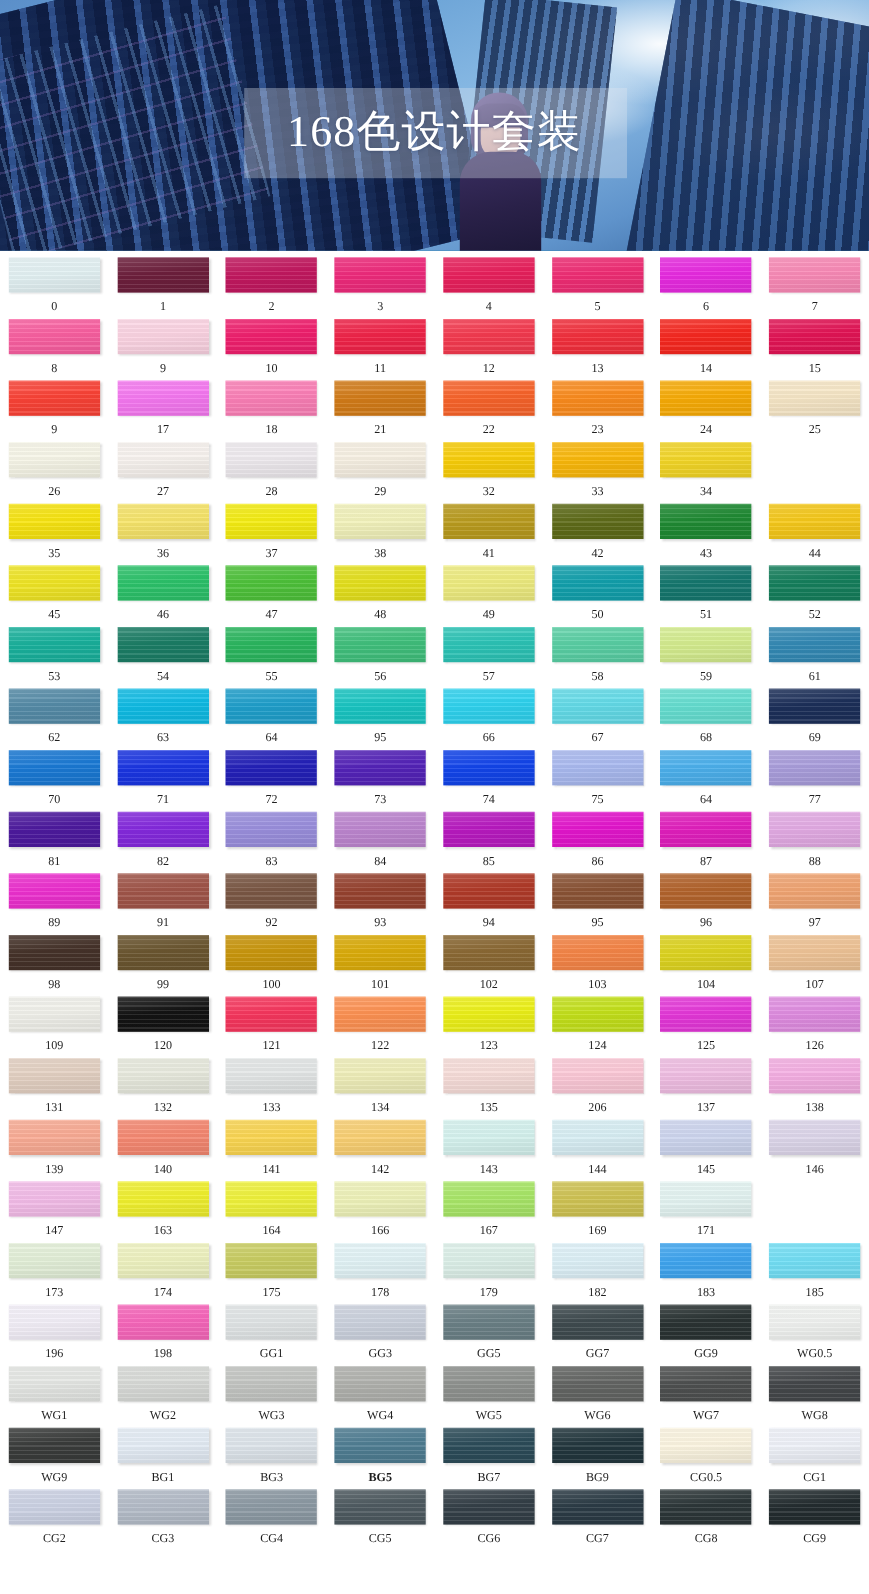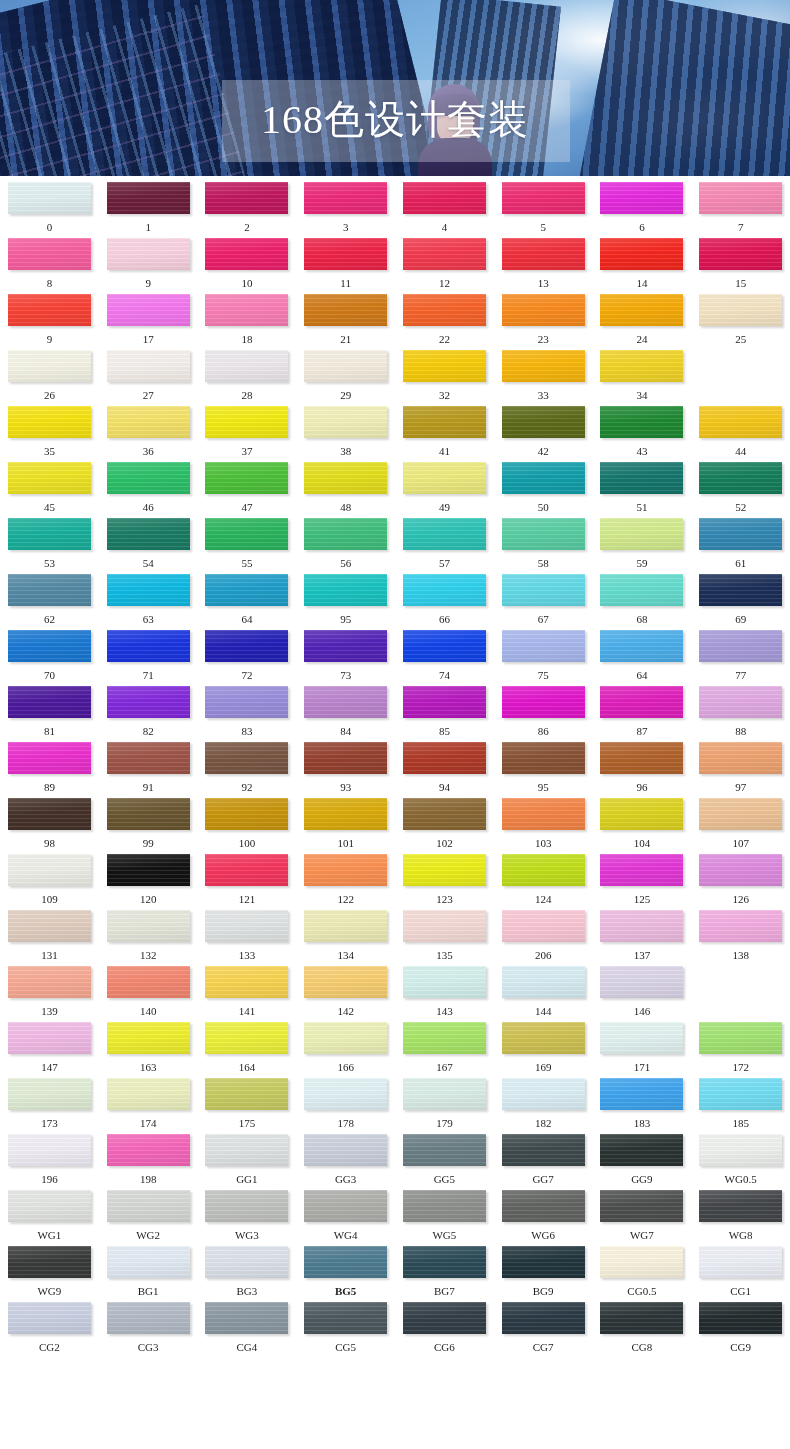--- a/index.html
+++ b/index.html
@@ -10,21 +10,21 @@
   body {
     width: 790px;
     font-family: "Liberation Sans", sans-serif;
     -webkit-font-smoothing: antialiased;
   }
 
   
   #banner {
     position: relative;
     width: 790px;
-    height: 176px;
+    height: 228px;
     overflow: hidden;
     background: #0369a1;
   }
   #banner .sky {
     position: absolute;
     inset: 0;
     background:
       radial-gradient(ellipse 210px 90px at 600px 40px, rgba(255,255,255,.95) 0%, rgba(255,255,255,0) 62%),
       radial-gradient(ellipse 160px 70px at 700px 120px, rgba(255,255,255,.85) 0%, rgba(255,255,255,0) 65%),
       radial-gradient(ellipse 120px 55px at 520px 95px, rgba(255,255,255,.7) 0%, rgba(255,255,255,0) 68%),
@@ -676,20 +676,24 @@
       </div>
       <div class="swatch-cell">
         <div class="swatch-chip" style="background-color: rgb(213, 242, 238);"></div>
         <div class="swatch-label">143</div>
       </div>
       <div class="swatch-cell">
         <div class="swatch-chip" style="background-color: rgb(216, 238, 244);"></div>
         <div class="swatch-label">144</div>
       </div>
       <div class="swatch-cell">
+        <div class="swatch-chip" style="background-color: rgb(205, 213, 238);"></div>
+        <div class="swatch-label">145</div>
+      </div>
+      <div class="swatch-cell">
         <div class="swatch-chip" style="background-color: rgb(221, 214, 234);"></div>
         <div class="swatch-label">146</div>
       </div>
     </div>
     <div class="swatch-row">
       <div class="swatch-cell">
         <div class="swatch-chip" style="background-color: rgb(243, 188, 232);"></div>
         <div class="swatch-label">147</div>
       </div>
       <div class="swatch-cell">
@@ -708,24 +712,20 @@
         <div class="swatch-chip" style="background-color: rgb(169, 231, 104);"></div>
         <div class="swatch-label">167</div>
       </div>
       <div class="swatch-cell">
         <div class="swatch-chip" style="background-color: rgb(207, 195, 83);"></div>
         <div class="swatch-label">169</div>
       </div>
       <div class="swatch-cell">
         <div class="swatch-chip" style="background-color: rgb(228, 244, 242);"></div>
         <div class="swatch-label">171</div>
-      </div>
-      <div class="swatch-cell">
-        <div class="swatch-chip" style="background-color: rgb(163, 229, 115);"></div>
-        <div class="swatch-label">172</div>
       </div>
     </div>
     <div class="swatch-row">
       <div class="swatch-cell">
         <div class="swatch-chip" style="background-color: rgb(227, 239, 216);"></div>
         <div class="swatch-label">173</div>
       </div>
       <div class="swatch-cell">
         <div class="swatch-chip" style="background-color: rgb(238, 242, 192);"></div>
         <div class="swatch-label">174</div>

